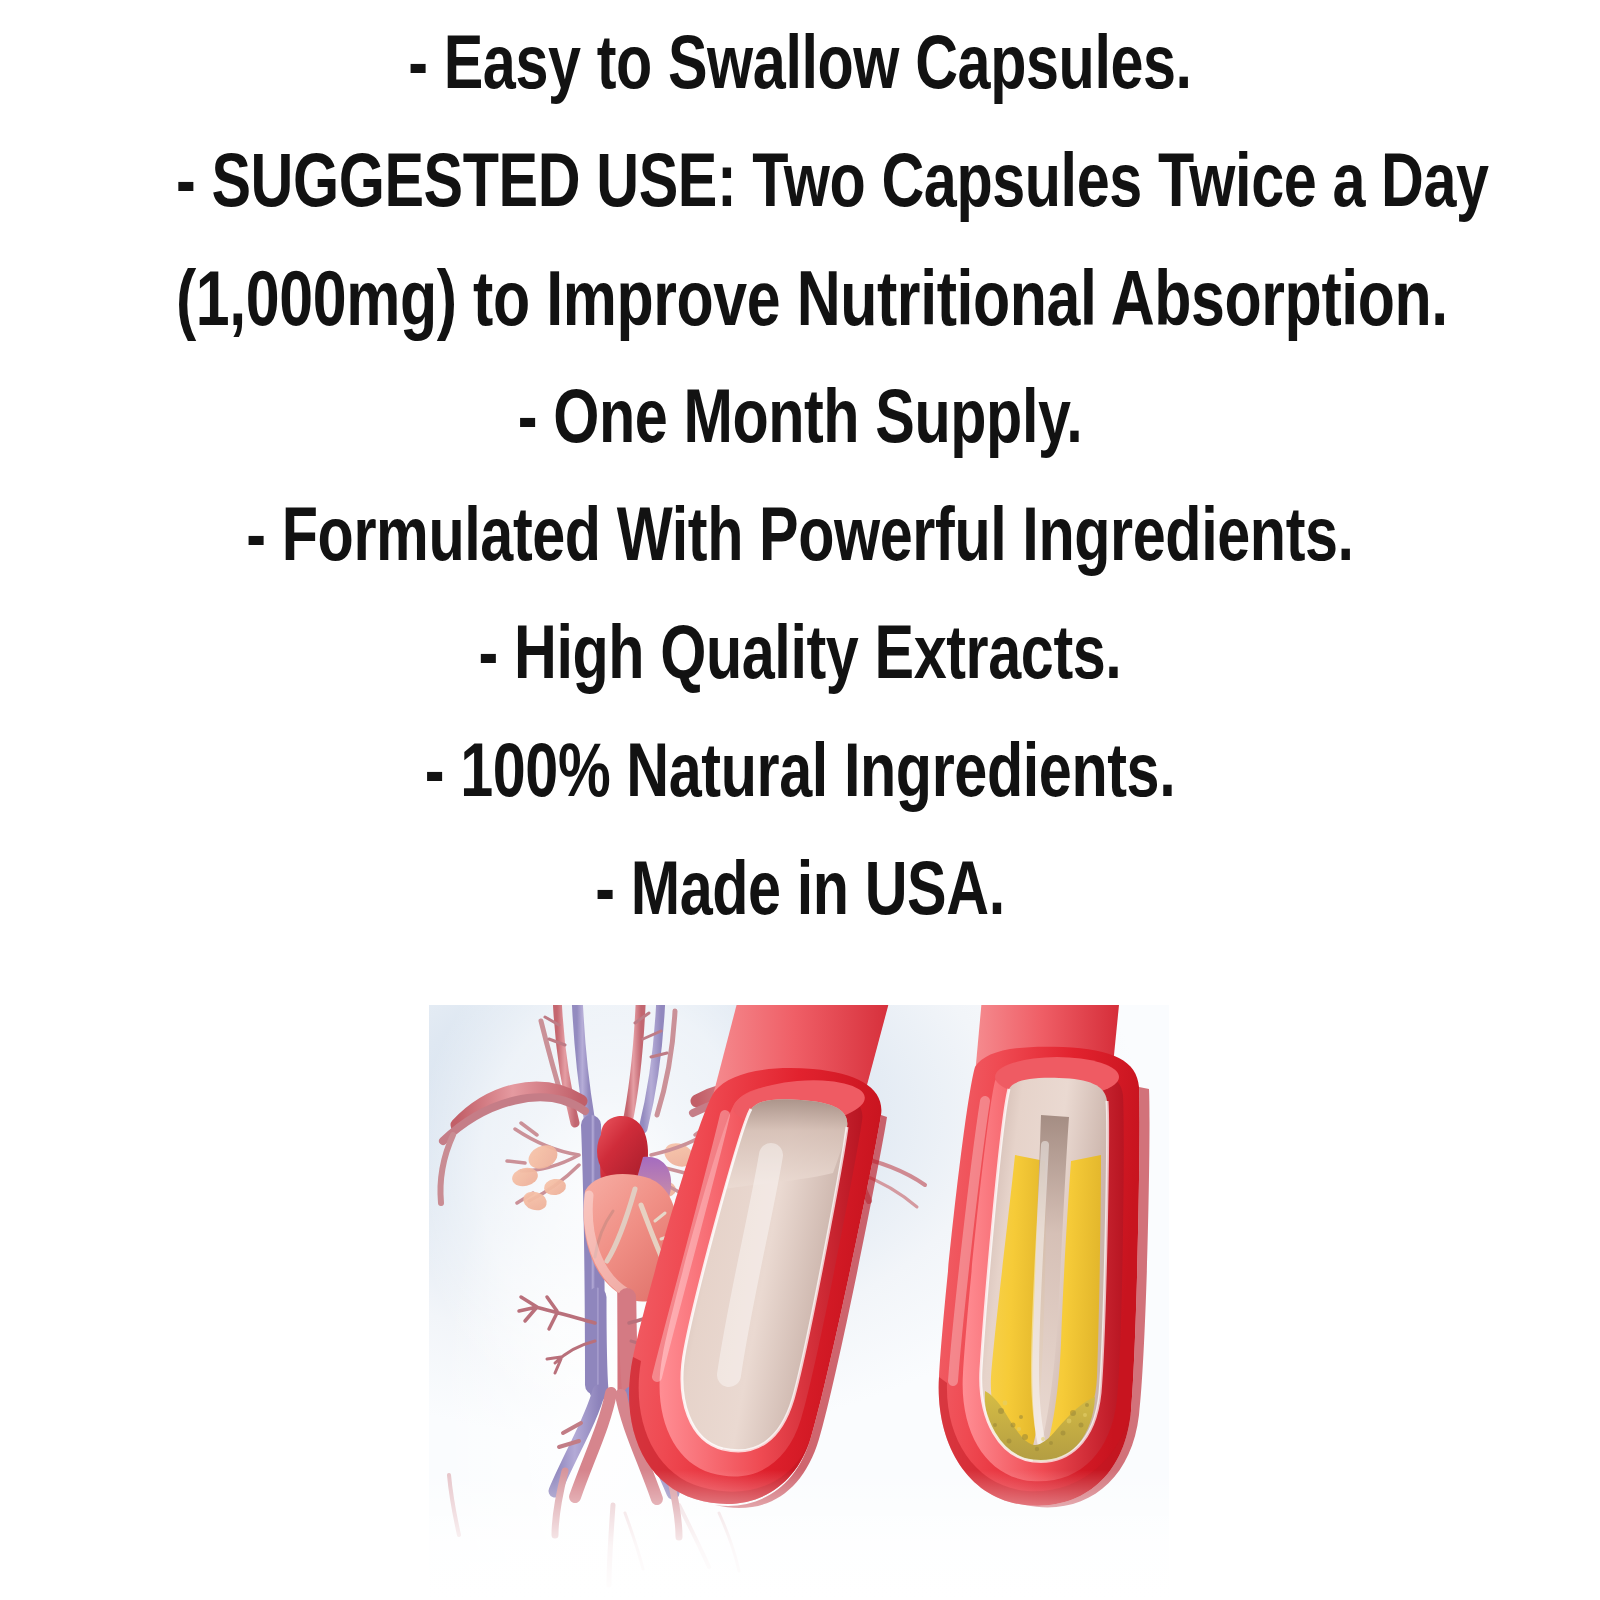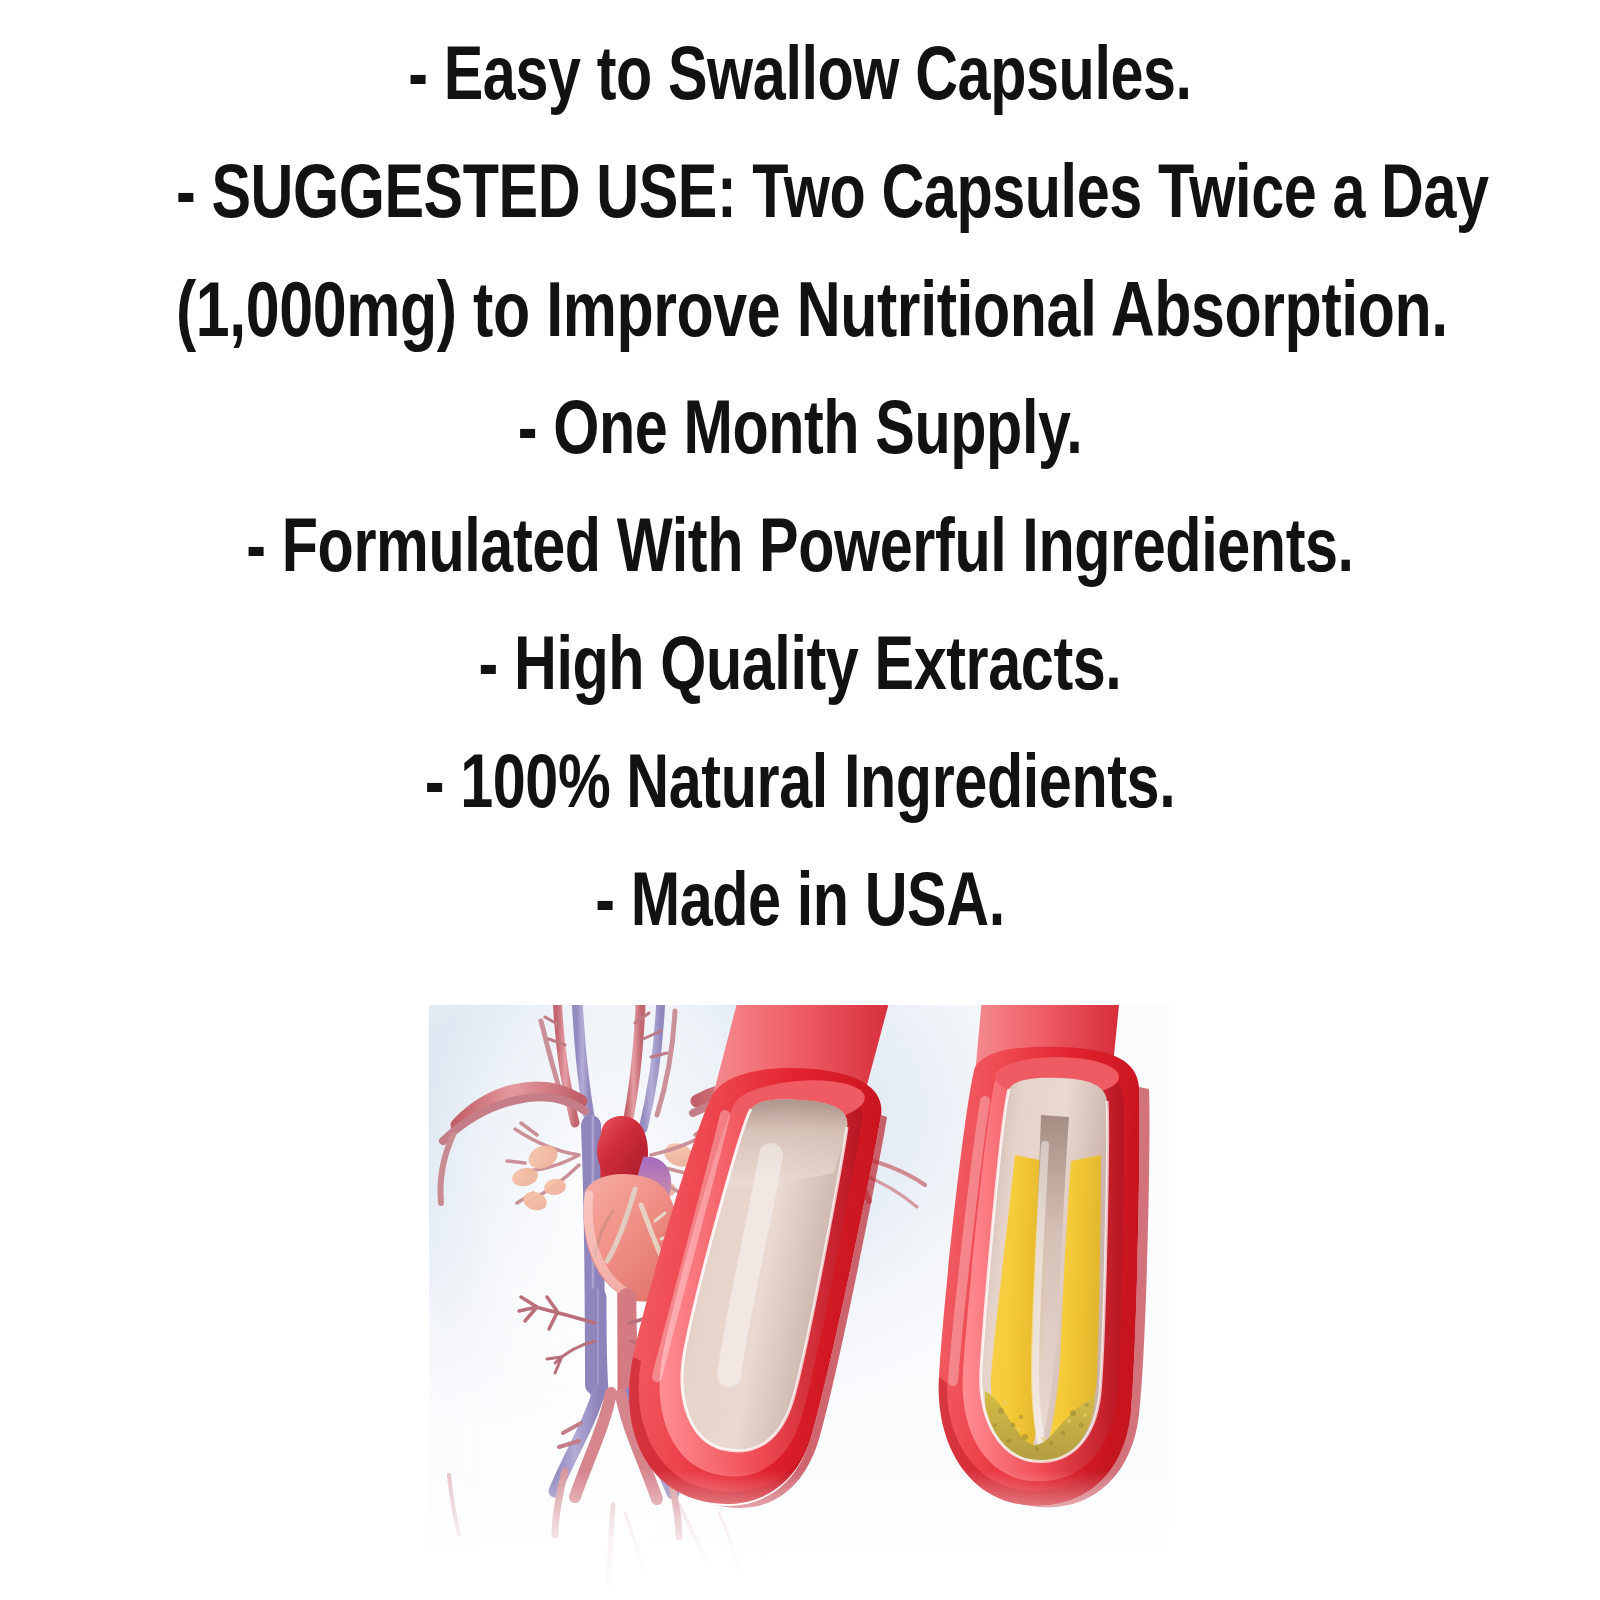--- a/index.html
+++ b/index.html
@@ -22,21 +22,21 @@
     background: #ffffff;
   }
 
   
   .bullets {
     position: absolute;
     top: 0;
     left: 0;
     width: 1600px;
     height: 980px;
-    padding-top: 14px;
+    padding-top: 3px;
     box-sizing: border-box;
     display: flex;
     flex-direction: column;
     align-items: center;
   }
   .bullet-line {
     width: 100%;
     text-align: center;
     color: #121212;
     font-family: "Liberation Sans Narrow", "Liberation Sans", sans-serif;

